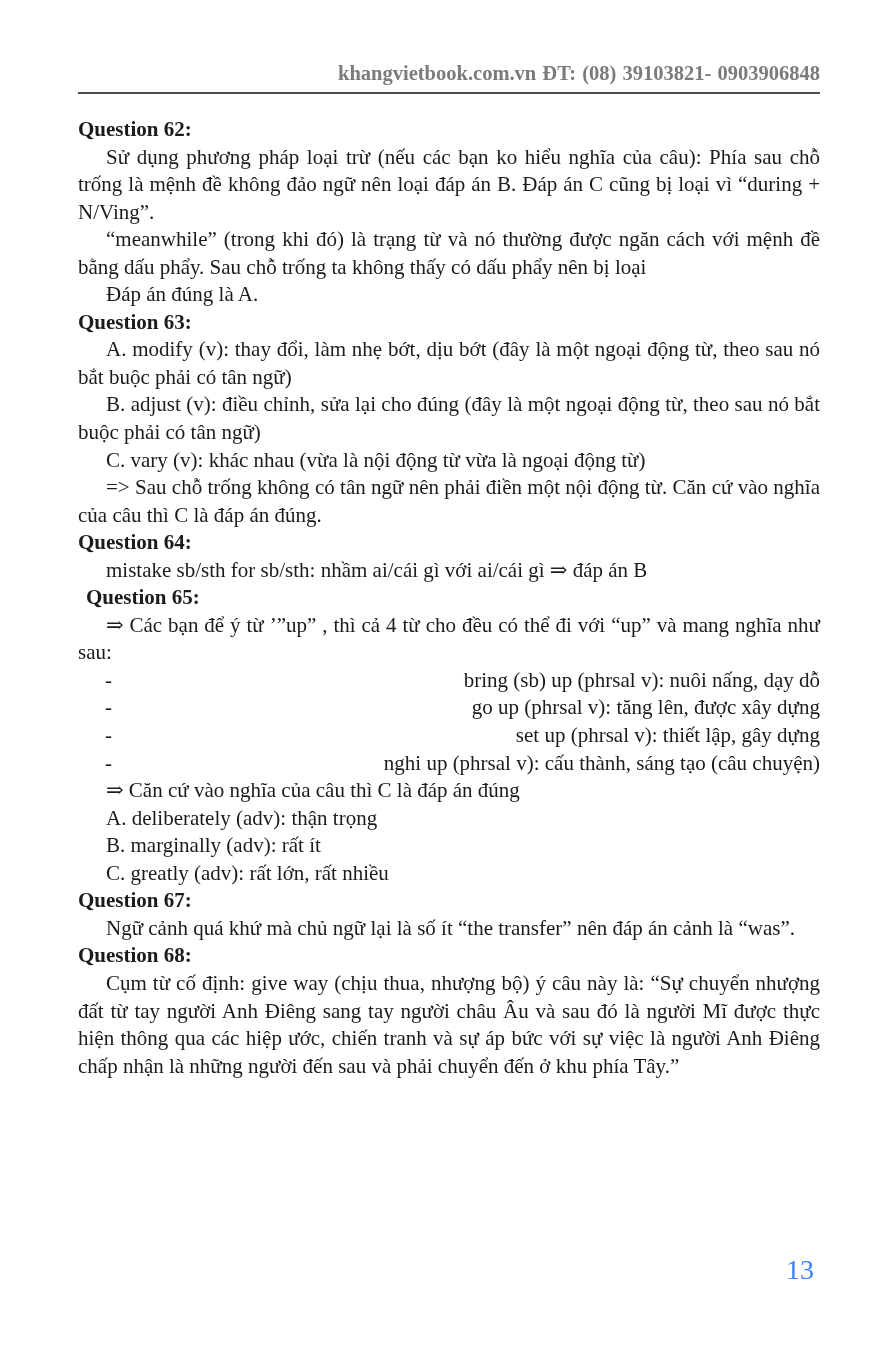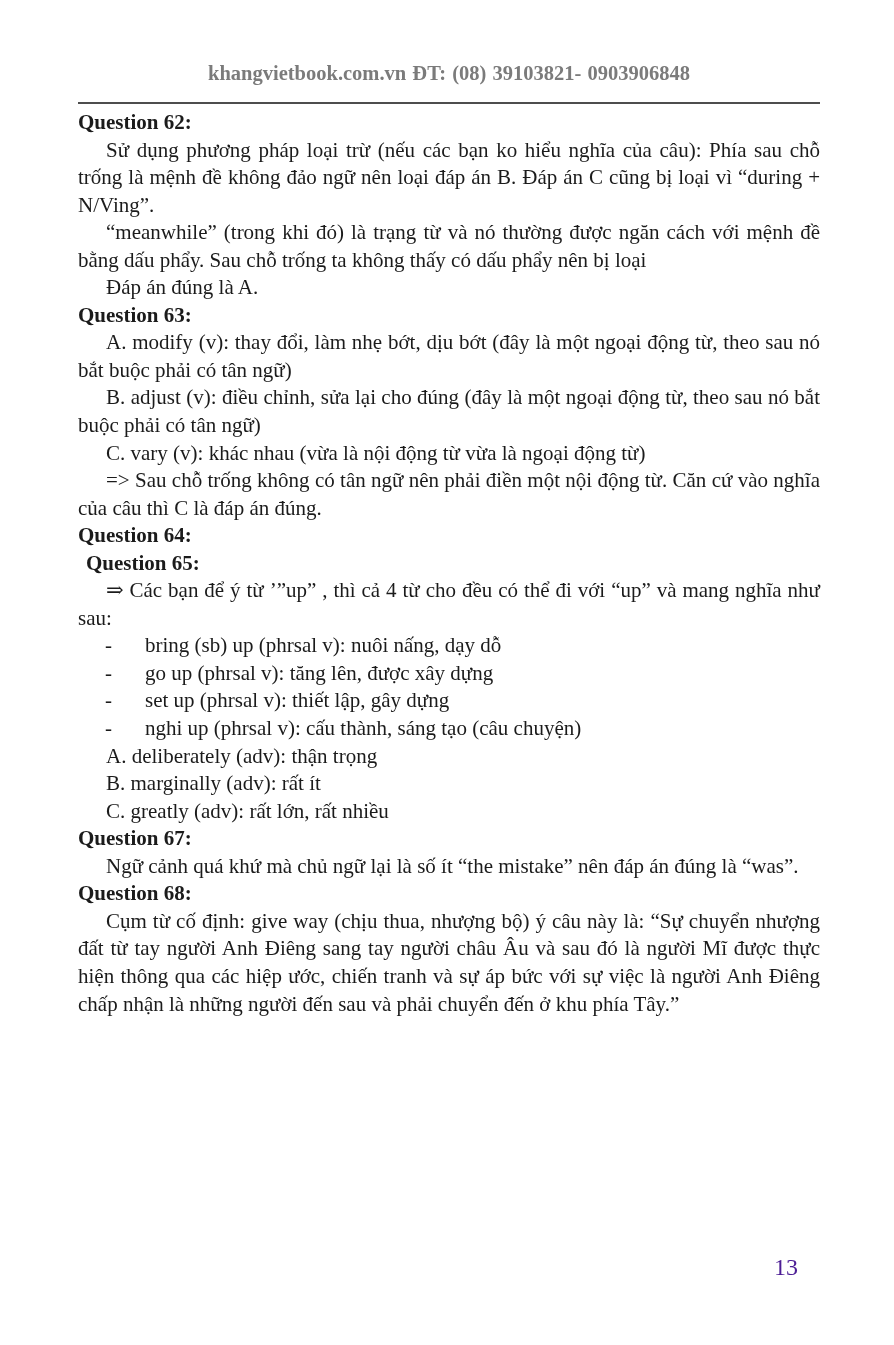--- a/index.html
+++ b/index.html
@@ -15,98 +15,101 @@
     color: #1b1b1b;
     overflow: hidden;
   }
   .page {
     position: absolute;
     inset: 0;
     padding: 62px 74px 0 78px;
     box-sizing: border-box;
   }
   .header {
-    text-align: center;
+    text-align: right;
     color: #7b7b7b;
     font-weight: 700;
     font-size: 20.5px;
     line-height: 22px;
-    padding-bottom: 18px;
+    padding-bottom: 8px;
     border-bottom: 2px solid #4d4d4d;
     word-spacing: 1px;
   }
   .content {
-    margin-top: 5px;
+    margin-top: 22px;
     font-size: 21px;
     line-height: 27.55px;
     text-align: justify;
   }
   .heading {
     font-weight: 700;
     text-align: left;
   }
   .indent-sm { margin-left: 8px; }
   .para { text-indent: 28px; }
   .bullet {
     display: flex;
     padding-left: 27px;
     text-align: left;
   }
   .bullet .dash {
     flex: 0 0 40px;
   }
   .bullet .btext {
     flex: 1 1 auto;
+    text-align: right;
   }
   .page-number {
     position: absolute;
     top: 1254px;
-    right: 96px;
-    color: #4c1d95;
-    font-size: 24px;
+    right: 80px;
+    color: #3b82f6;
+    font-size: 28px;
   }
 </style>
 </head>
 <body>
 
 <div class="page">
   <div class="header">khangvietbook.com.vn ĐT: (08) 39103821- 0903906848</div>
 
   <div class="content">
       <div class="heading">Question 62:</div>
       <div class="para">Sử dụng phương pháp loại trừ (nếu các bạn ko hiểu nghĩa của câu): Phía sau chỗ trống là mệnh đề không đảo ngữ nên loại đáp án B. Đáp án C cũng bị loại vì “during + N/Ving”.</div>
       <div class="para">“meanwhile” (trong khi đó) là trạng từ và nó thường được ngăn cách với mệnh đề bằng dấu phẩy. Sau chỗ trống ta không thấy có dấu phẩy nên bị loại</div>
       <div class="para">Đáp án đúng là A.</div>
       <div class="heading">Question 63:</div>
       <div class="para">A. modify (v): thay đổi, làm nhẹ bớt, dịu bớt (đây là một ngoại động từ, theo sau nó bắt buộc phải có tân ngữ)</div>
       <div class="para">B. adjust (v): điều chỉnh, sửa lại cho đúng (đây là một ngoại động từ, theo sau nó bắt buộc phải có tân ngữ)</div>
       <div class="para">C. vary (v): khác nhau (vừa là nội động từ vừa là ngoại động từ)</div>
       <div class="para">=&gt; Sau chỗ trống không có tân ngữ nên phải điền một nội động từ. Căn cứ vào nghĩa của câu thì C là đáp án đúng.</div>
       <div class="heading">Question 64:</div>
+      <div class="para">mistake sb/sth for sb/sth: nhầm ai/cái gì với ai/cái gì ⇒ đáp án B</div>
       <div class="heading indent-sm">Question 65:</div>
       <div class="para">⇒ Các bạn để ý từ ’”up” , thì cả 4 từ cho đều có thể đi với “up” và mang nghĩa như sau:</div>
       <div class="bullet">
         <span class="dash">-</span>
         <span class="btext">bring (sb) up (phrsal v): nuôi nấng, dạy dỗ</span>
       </div>
       <div class="bullet">
         <span class="dash">-</span>
         <span class="btext">go up (phrsal v): tăng lên, được xây dựng</span>
       </div>
       <div class="bullet">
         <span class="dash">-</span>
         <span class="btext">set up (phrsal v): thiết lập, gây dựng</span>
       </div>
       <div class="bullet">
         <span class="dash">-</span>
         <span class="btext">nghi up (phrsal v): cấu thành, sáng tạo (câu chuyện)</span>
       </div>
+      <div class="para">⇒ Căn cứ vào nghĩa của câu thì C là đáp án đúng</div>
       <div class="para">A. deliberately (adv): thận trọng</div>
       <div class="para">B. marginally (adv): rất ít</div>
       <div class="para">C. greatly (adv): rất lớn, rất nhiều</div>
       <div class="heading">Question 67:</div>
-      <div class="para">Ngữ cảnh quá khứ mà chủ ngữ lại là số ít “the mistake” nên đáp án đúng là “was”.</div>
+      <div class="para">Ngữ cảnh quá khứ mà chủ ngữ lại là số ít “the transfer” nên đáp án cảnh là “was”.</div>
       <div class="heading">Question 68:</div>
       <div class="para">Cụm từ cố định: give way (chịu thua, nhượng bộ) ý câu này là: “Sự chuyển nhượng đất từ tay người Anh Điêng sang tay người châu Âu và sau đó là người Mĩ được thực hiện thông qua các hiệp ước, chiến tranh và sự áp bức với sự việc là người Anh Điêng chấp nhận là những người đến sau và phải chuyển đến ở khu phía Tây.”</div>
     </div>
 </div>
 
 <div class="page-number">13</div>
 
 </body></html>

